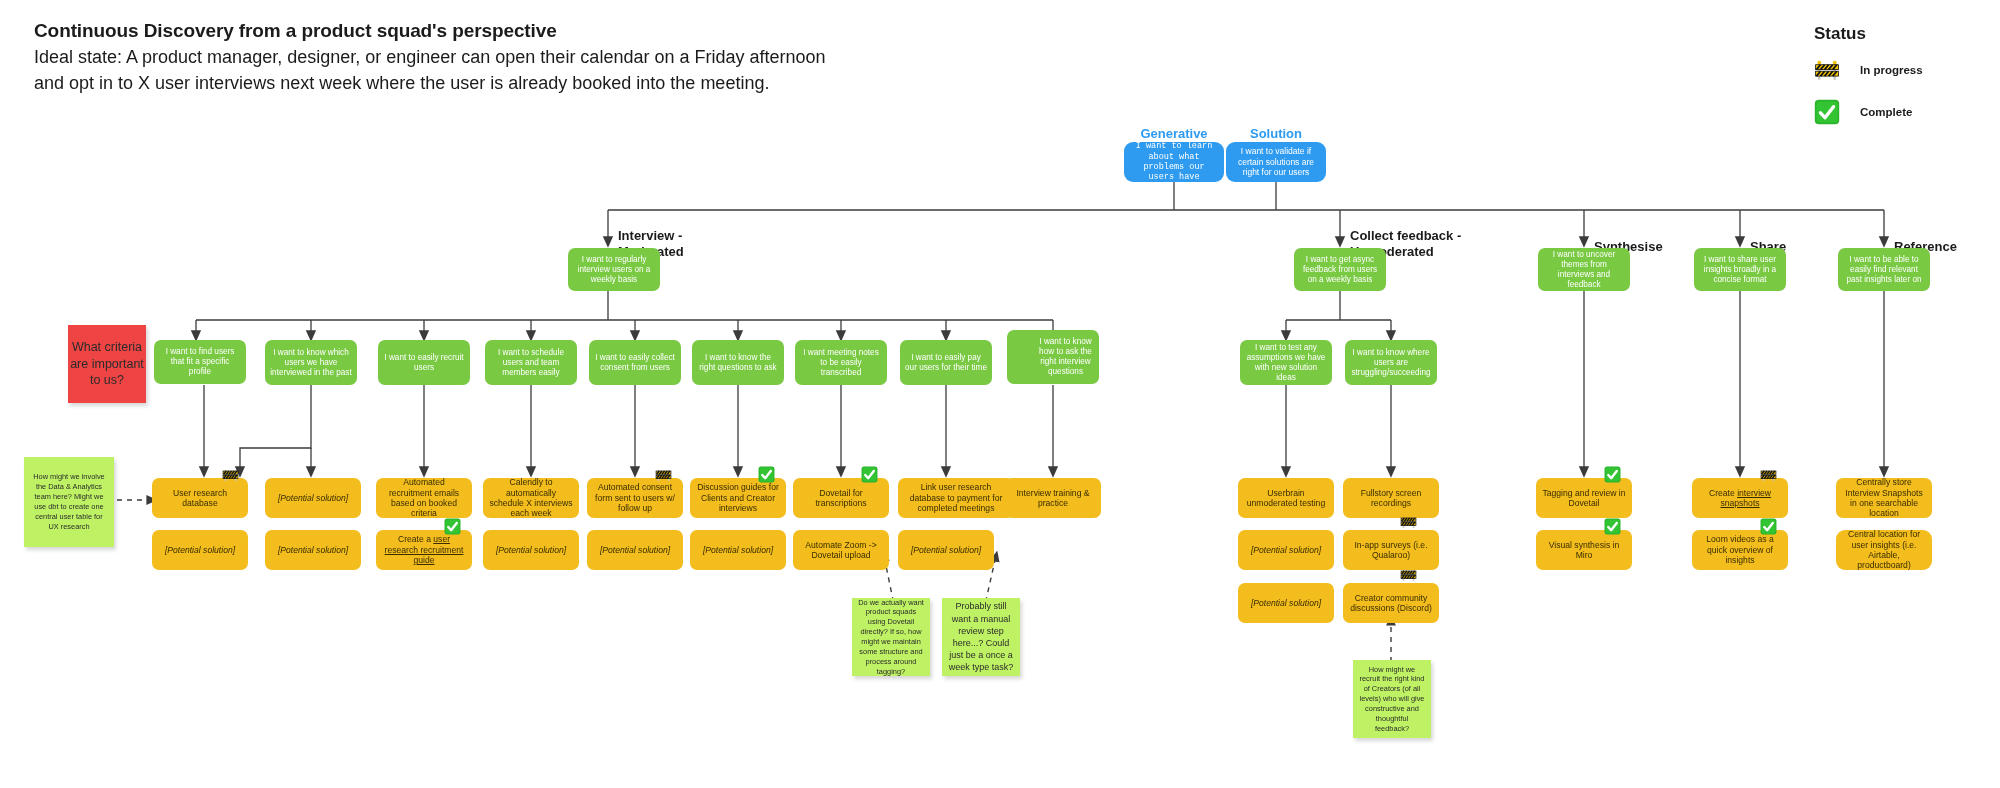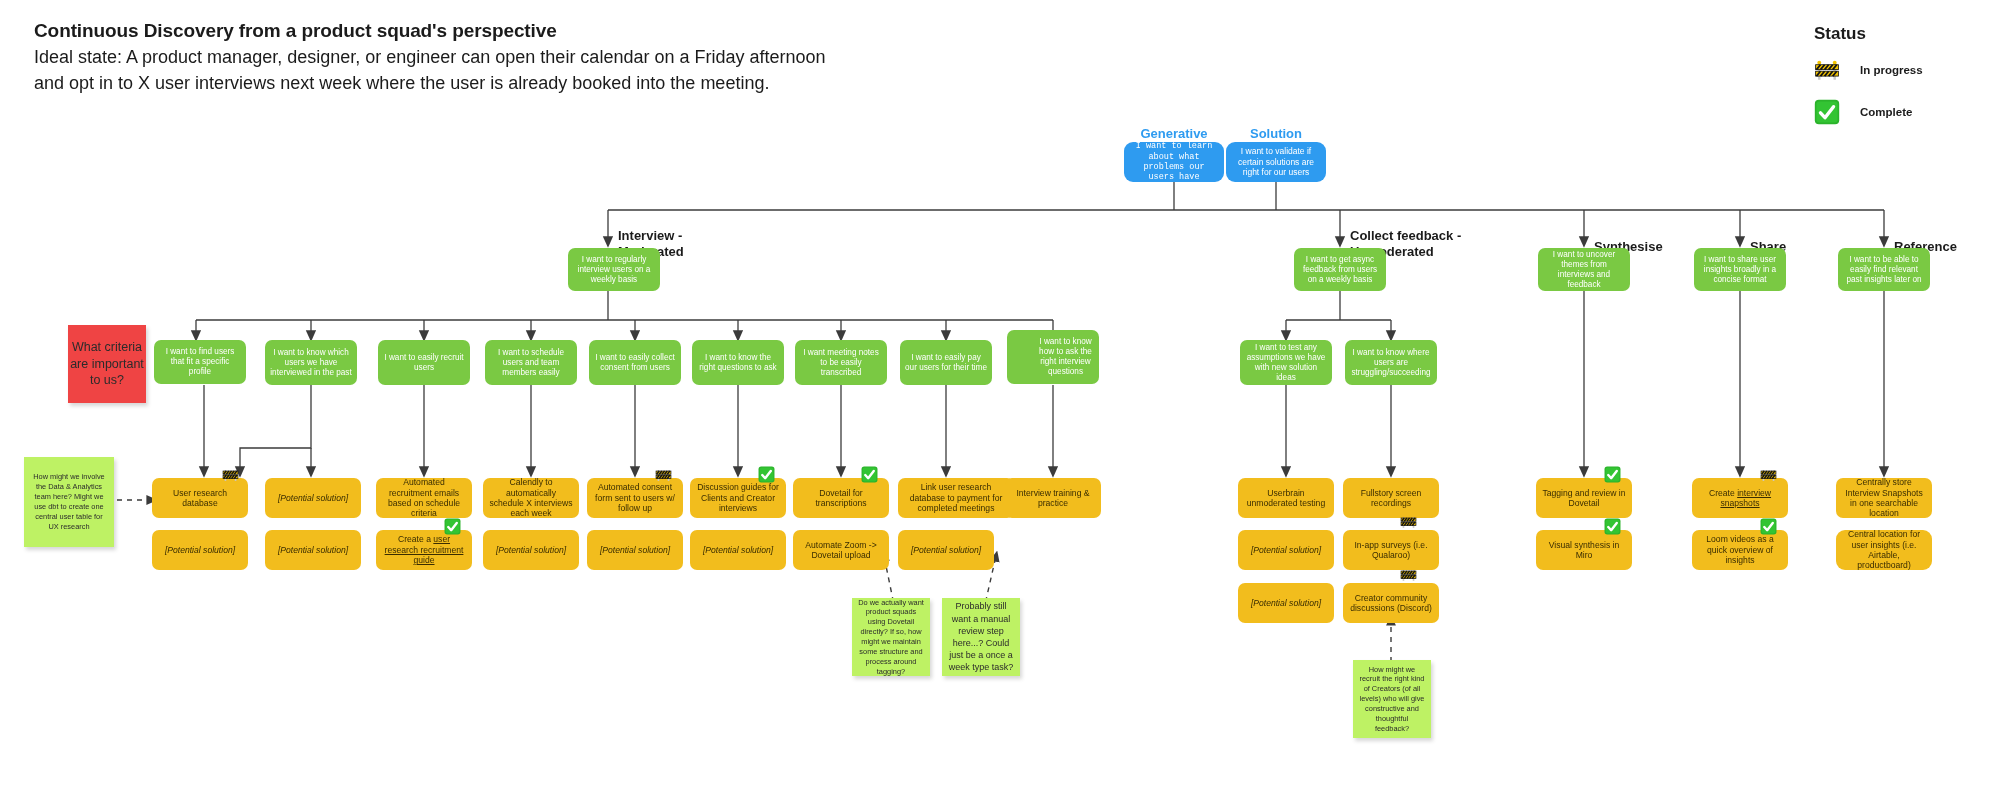--- a/index.html
+++ b/index.html
@@ -203,21 +203,21 @@
         <path d="M3 15.5 L8 9.5 M8 15.5 L13 9.5 M13 15.5 L18 9.5 M18 15.5 L23 9.5 M23 15.5 L28 9.5" stroke="#111" stroke-width="2.6"></path>
         <rect x="2" y="17.5" width="28" height="6" fill="#f2c300" stroke="#111" stroke-width="1.4"></rect>
         <path d="M3 23.5 L8 17.5 M8 23.5 L13 17.5 M13 23.5 L18 17.5 M18 23.5 L23 17.5 M23 23.5 L28 17.5" stroke="#111" stroke-width="2.6"></path>
       </svg>
   </span>
   <div class="node yellow ph" style="left:152px;top:530px;width:96px;height:40px;">[Potential solution]</div>
 
   <div class="node yellow ph" style="left:265px;top:478px;width:96px;height:40px;">[Potential solution]</div>
   <div class="node yellow ph" style="left:265px;top:530px;width:96px;height:40px;">[Potential solution]</div>
 
-  <div class="node yellow" style="left:376px;top:478px;width:96px;height:40px;">Automated recruitment emails based on schedule criteria</div>
+  <div class="node yellow" style="left:376px;top:478px;width:96px;height:40px;">Automated recruitment emails based on booked criteria</div>
   <span class="badge ico sm" style="left:444px;top:518px;">
     <svg viewBox="0 0 32 32" width="17" height="17">
         <rect x="1" y="1" width="30" height="30" rx="5" fill="#2bb32b"></rect>
         <rect x="3" y="3" width="26" height="26" rx="4" fill="#33c433"></rect>
         <path d="M8 17 L13.5 23 L24 9.5" stroke="#fff" stroke-width="4.6" fill="none" stroke-linecap="round" stroke-linejoin="round"></path>
       </svg>
   </span>
   <div class="node yellow" style="left:376px;top:530px;width:96px;height:40px;">
     <span><span>Create a </span><span class="lnk">user research recruitment guide</span></span>
   </div>

